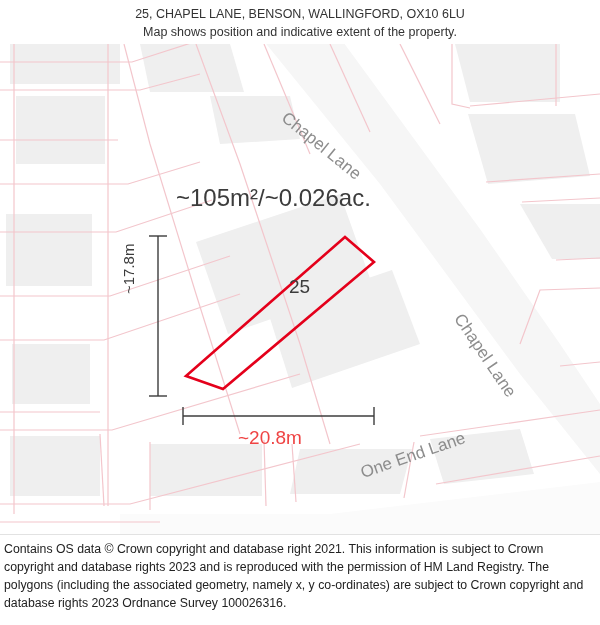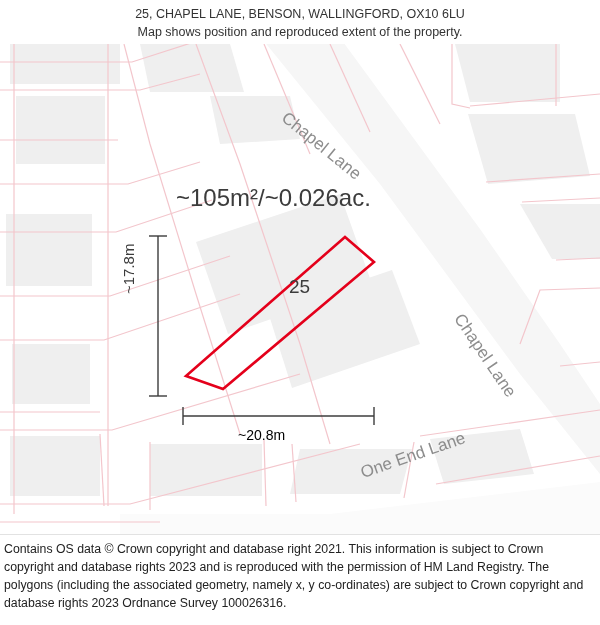--- a/index.html
+++ b/index.html
@@ -65,22 +65,22 @@
   }
   .plot-number {
     left: 289px;
     top: 232px;
     font-size: 19px;
     color: #3c3c3c;
   }
   .dim-h-label {
     left: 238px;
     top: 383px;
-    font-size: 14px;
-    color: #000000;
+    font-size: 19px;
+    color: #ef4444;
   }
   .dim-v-label {
     left: 120px;
     top: 250px;
     font-size: 15px;
     color: #3c3c3c;
     transform: rotate(-90deg);
     transform-origin: left top;
   }
   .street-chapel-1 {
@@ -130,21 +130,21 @@
     background: #e2e2e2;
   }
 </style>
 </head>
 <body>
 
 <div class="page">
 
   <div class="header">
     <div class="header-title">25, CHAPEL LANE, BENSON, WALLINGFORD, OX10 6LU</div>
-    <div class="header-sub">Map shows position and reproduced extent of the property.</div>
+    <div class="header-sub">Map shows position and indicative extent of the property.</div>
   </div>
 
   <div class="map-area">
     <svg class="map-svg" width="600" height="490" viewBox="0 0 600 490">
 
       <rect x="0" y="0" width="600" height="490" fill="#ffffff"></rect>
 
       <g>
         <polygon points="250,-20 330,-20 480,185 560,300 600,360 600,430 520,330 380,140" fill="#f6f6f6"></polygon>
         <polygon points="600,438 600,490 300,490 120,490 120,470 330,470" fill="#fbfbfb"></polygon>

